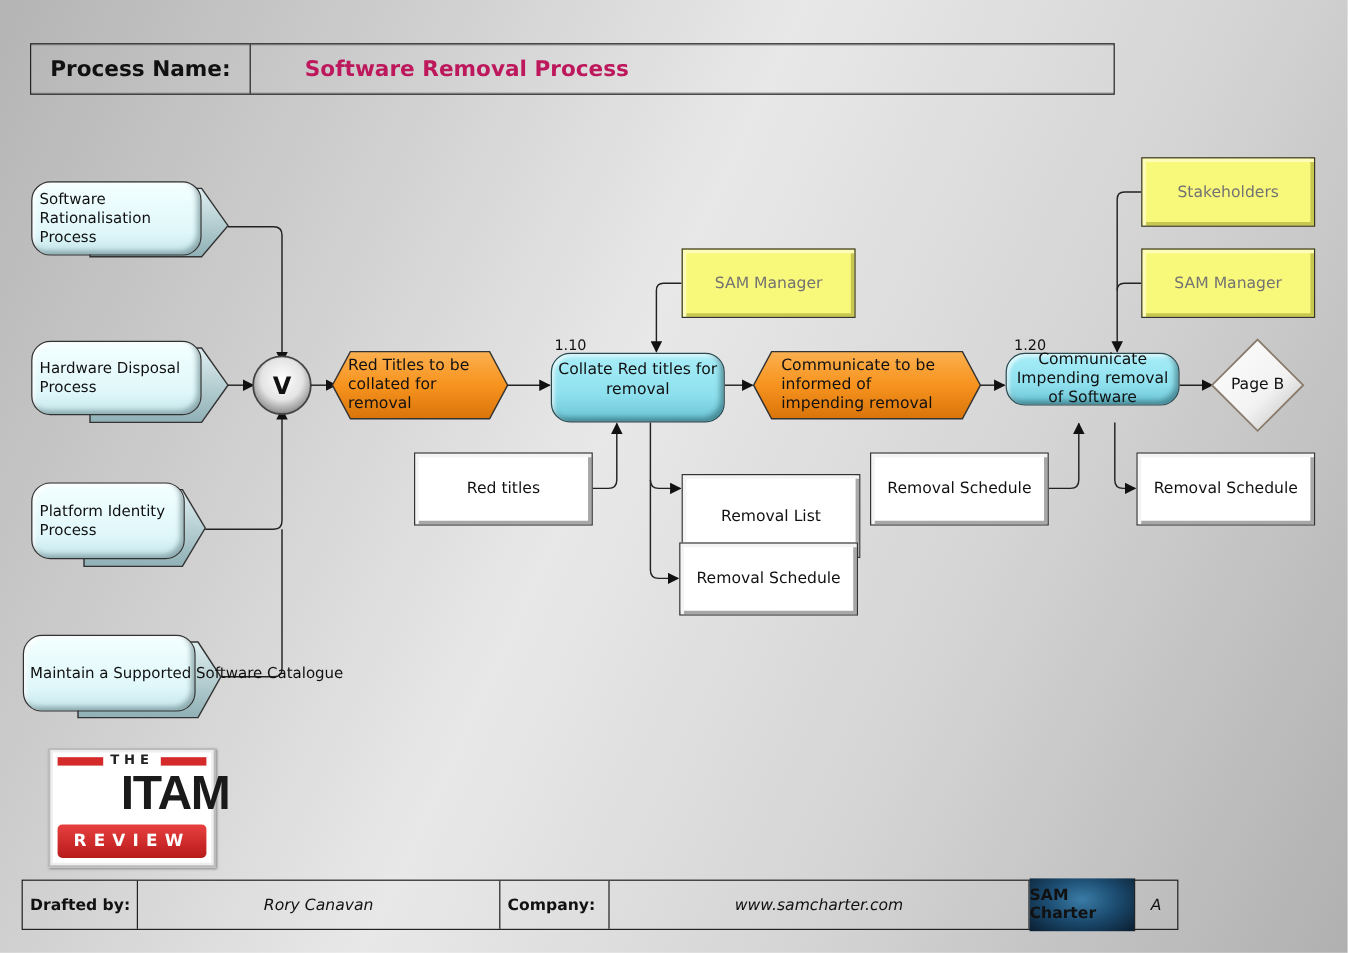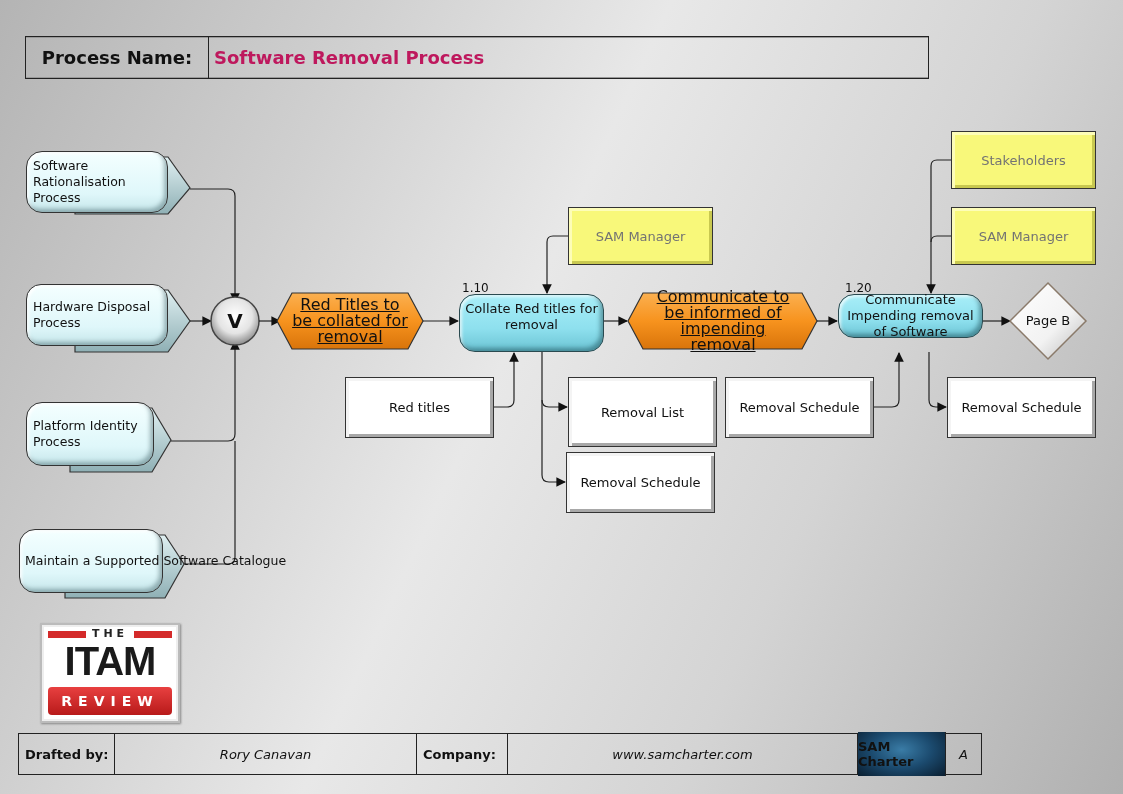--- a/index.html
+++ b/index.html
@@ -3,21 +3,21 @@
 <meta charset="utf-8">
 <style>
   html, body { margin:0; padding:0; }
   body {
     width:1123px; height:794px; overflow:hidden; position:relative;
     font-family: "DejaVu Sans", sans-serif;
     background: linear-gradient(115deg, #b4b4b4 0%, #d0d0d0 25%, #e8e8e8 45%, #d4d4d4 70%, #b0b0b0 100%);
   }
   .abs { position:absolute; }
   
-  .hdr { left:25px; top:36px; width:902px; height:41px; border:1px solid #222; display:flex; box-shadow: inset 0 1px 0 #999, inset 0 -1px 0 #999; }
+  .hdr { left:25px; top:36px; width:902px; height:41px; border:1px solid #222; display:flex; box-shadow: inset 0 1px 0 #999, inset 0 -1px 0 #999; gap: 40px; }
   .hdr-label { width:182px; border-right:1px solid #222; font-weight:bold; font-size:18px; display:flex; align-items:center; justify-content:center; color:#111; }
   .hdr-value { flex:1; font-weight:bold; font-size:18px; display:flex; align-items:center; padding-left:5px; color:#be185d; }
   
   .ext { position:absolute; }
   .ext-front {
     position:absolute; left:0; top:0; width:134px; height:60px;
     background: linear-gradient(180deg, #f4ffff 0%, #dff7fa 70%, #c6e6ea 100%);
     border:1.5px solid #333; border-radius:16px;
     box-shadow: inset -3px -3px 4px rgba(90,120,125,0.55), inset 2px 2px 3px rgba(255,255,255,0.9);
     font-size:12.5px; color:#111; line-height:16px; display:flex; align-items:center; padding-left:6px; box-sizing:border-box;
@@ -34,21 +34,21 @@
     display:flex; align-items:center; justify-content:center; font-size:13px; color:#111;
   }
   .proc {
     position:absolute; border:1.5px solid #2a4a50; border-radius:16px; box-sizing:border-box;
     background: linear-gradient(180deg, #a8eef8 0%, #8ee0ee 60%, #6cc4d4 100%);
     box-shadow: inset -3px -3px 4px rgba(30,80,90,0.5), inset 2px 2px 3px rgba(255,255,255,0.7);
     display:flex; align-items:center; justify-content:center; text-align:center;
     font-size:13px; color:#111; line-height:16px;
   }
   .pnum { position:absolute; font-size:12px; color:#111; }
-  .hexlabel { position:absolute; display:flex; align-items:center; justify-content:center; text-align:center; font-size:16px; color:#111; line-height:16px;text-decoration:underline; }
+  .hexlabel { position:absolute; display:flex; align-items:center; justify-content:center; text-align:left; font-size:13px; color:#111; line-height:16px; }
   
   .ftr { left:18px; top:733px; width:962px; height:40px; border:1px solid #222; display:flex; }
   .ftr > div { border-right:1px solid #222; display:flex; align-items:center; font-size:13px; color:#111; box-sizing:border-box; }
   .ftr > div:last-child { border-right:none; }
   .ftr .lbl { font-weight:bold; padding-left:6px; }
   .ftr .val { font-style:italic; justify-content:center; }
   .samlogo {
     width:88px; height:44px; margin-top:-2px;
     background: radial-gradient(ellipse at 50% 40%, #3a7ca6 0%, #1b4a6e 50%, #0a1e30 100%);
     color:#cfe6f5; font-size:10px; font-weight:bold; justify-content:center; font-style:normal; position:relative;
@@ -127,21 +127,21 @@
 
   <path d="M874,407 L892,407 Q899,407 899,400 L899,353" fill="none" stroke="#222" stroke-width="1.2" marker-end="url(#arr)"></path>
 
   <path d="M929,352 L929,400 Q929,407 936,407 L946,407" fill="none" stroke="#222" stroke-width="1.2" marker-end="url(#arr)"></path>
 </svg>
 
 <div class="ext" style="left:26px;top:151px;">
   <div class="ext-front" style="width:142px;height:62px;">Software Rationalisation Process</div>
 </div>
 <div class="ext" style="left:26px;top:284px;">
-  <div class="ext-front" style="width:142px;height:62px;border-radius:15px;">Hardware Disposal Process</div>
+  <div class="ext-front" style="width:142px;height:62px;">Hardware Disposal Process</div>
 </div>
 <div class="ext" style="left:26px;top:402px;">
   <div class="ext-front" style="width:128px;height:64px;">Platform Identity Process</div>
 </div>
 <div class="ext" style="left:19px;top:529px;">
   <div class="ext-front" style="width:144px;height:64px;padding-left:5px;white-space:nowrap;">Maintain a Supported Software Catalogue</div>
 </div>
 
 <div class="abs" style="left:211px;top:297px;width:48px;height:48px;display:flex;align-items:center;justify-content:center;font-weight:bold;font-size:20px;color:#111;">V</div>
 
@@ -157,30 +157,30 @@
   <span>Communicate Impending removal of Software</span>
 </div>
 
 <div class="abs" style="left:1020px;top:300px;width:56px;height:42px;display:flex;align-items:center;justify-content:center;text-align:center;font-size:13px;line-height:16px;color:#111;">Page B</div>
 
 <div class="ybox" style="left:568px;top:207px;width:145px;height:58px;">SAM Manager</div>
 <div class="ybox" style="left:951px;top:131px;width:145px;height:58px;">Stakeholders</div>
 <div class="ybox" style="left:951px;top:207px;width:145px;height:58px;">SAM Manager</div>
 
 <div class="wbox" style="left:345px;top:377px;width:149px;height:61px;">Red titles</div>
-<div class="wbox" style="left:568px;top:377px;width:149px;height:70px;">Removal List</div>
+<div class="wbox" style="left:568px;top:395px;width:149px;height:70px;">Removal List</div>
 <div class="wbox" style="left:566px;top:452px;width:149px;height:61px;">Removal Schedule</div>
 <div class="wbox" style="left:725px;top:377px;width:149px;height:61px;">Removal Schedule</div>
 <div class="wbox" style="left:947px;top:377px;width:149px;height:61px;">Removal Schedule</div>
 
 <div class="abs itam">
   <div style="position:absolute;left:6px;top:6px;width:38px;height:7px;background:#d42a2a;"></div>
   <div style="position:absolute;left:92px;top:6px;width:38px;height:7px;background:#d42a2a;"></div>
   <div style="position:absolute;left:44px;top:2px;width:48px;text-align:center;font-size:11px;letter-spacing:4px;color:#222;font-weight:bold;">THE</div>
-  <div style="position:absolute;left:0;top:14px;width:136px;text-align:center;font-size:40px;font-weight:bold;color:#1a1a1a;letter-spacing:-1px;font-family:'Liberation Sans',sans-serif;line-height:44px;">ITAM</div>
+  <div style="position:absolute;left:0;top:14px;width:136px;text-align:center;font-size:40px;font-weight:bold;color:#1a1a1a;letter-spacing:-1px;font-family:'Liberation Sans',sans-serif;line-height:44px;padding-left:36px;">ITAM</div>
   <div style="position:absolute;left:6px;top:62px;width:124px;height:28px;background:linear-gradient(180deg,#e84040,#b81a1a);border-radius:4px;color:#fff;font-weight:bold;font-size:14px;letter-spacing:6px;display:flex;align-items:center;justify-content:center;">REVIEW</div>
 </div>
 
 <div class="abs ftr">
   <div class="lbl" style="width:96px;">Drafted by:</div>
   <div class="val" style="width:302px;">Rory Canavan</div>
   <div class="lbl" style="width:91px;">Company:</div>
   <div class="val" style="width:350px;">www.samcharter.com</div>
   <div class="samlogo">SAM Charter</div>
   <div class="val" style="width:35px;">A</div>

